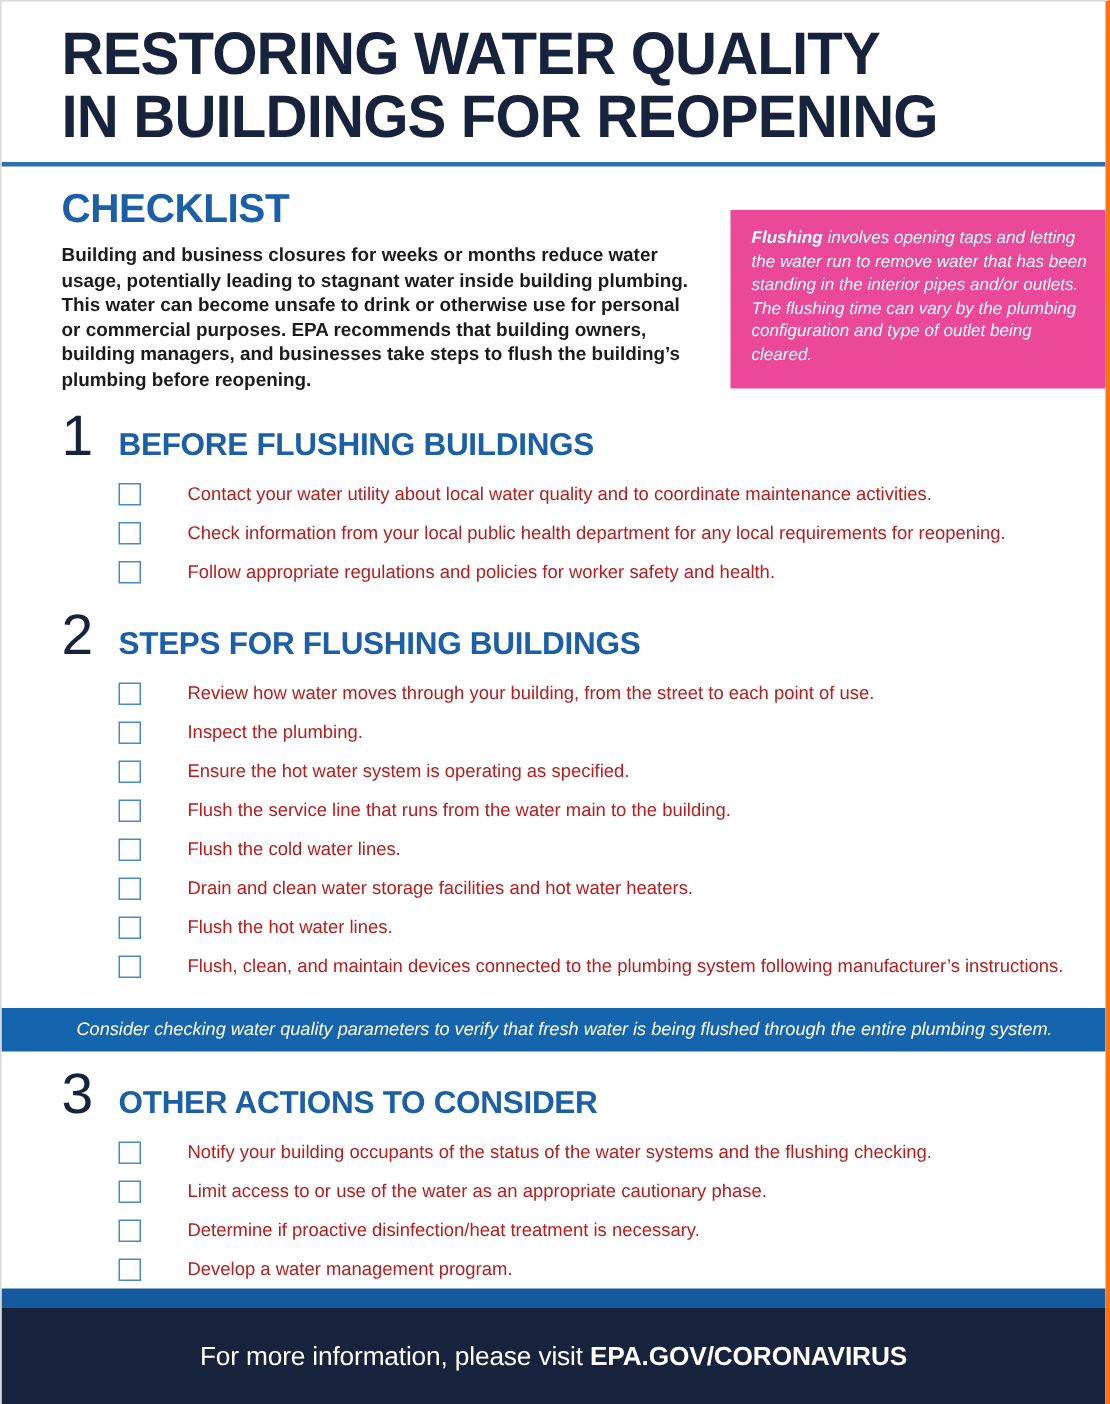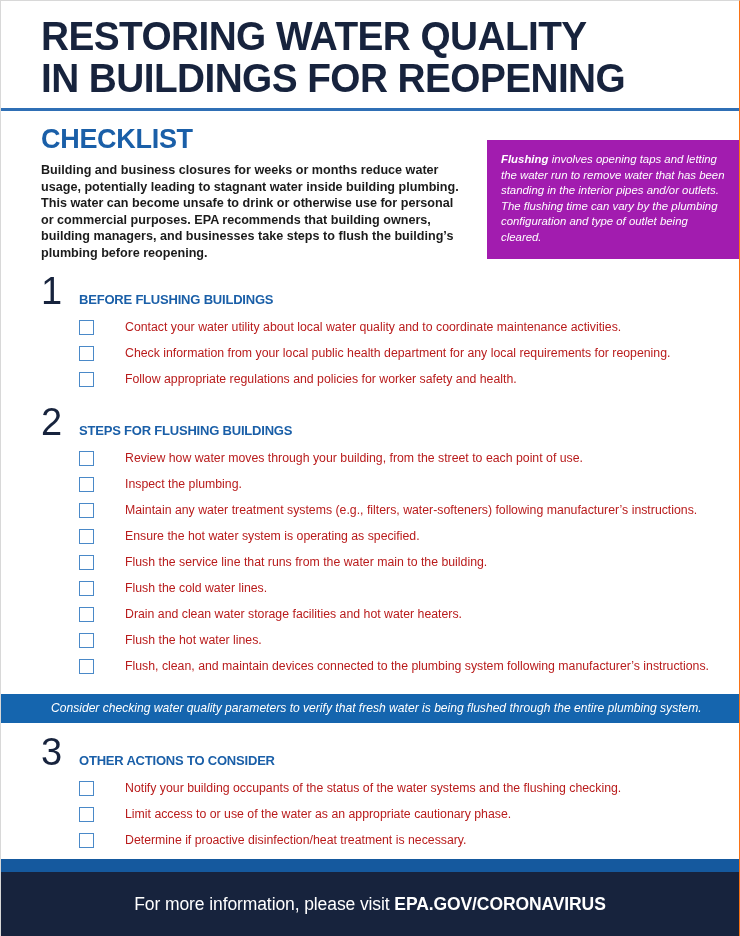--- a/index.html
+++ b/index.html
@@ -13,21 +13,21 @@
     font-family: "Liberation Sans", sans-serif;
     color: #1b1b1b;
     overflow: hidden;
   }
   .page {
     position: relative;
     width: 740px;
     height: 936px;
     box-sizing: border-box;
     border-left: 1px solid #d8d8d8;
-    border-right: 1px solid #f97316;
+    border-right: 3px solid #f97316;
     border-top: 1px solid #d8d8d8;
     background: #ffffff;
     overflow: hidden;
   }
 
   
   .title-block {
     padding: 14px 40px 0 40px;
   }
   .title-line {
@@ -66,21 +66,21 @@
     line-height: 16.6px;
     color: #1b1b1b;
     font-weight: bold;
   }
   .callout {
     position: absolute;
     left: 486px;
     top: 29px;
     width: 254px;
     box-sizing: border-box;
-    background: #a21caf;
+    background: #ec4899;
     color: #ffffff;
     font-style: italic;
     font-size: 11.4px;
     line-height: 15.6px;
     padding: 12px 14px 13px 14px;
   }
   .callout b {
     font-style: italic;
     font-weight: bold;
   }
@@ -98,21 +98,21 @@
   .section-num {
     font-size: 38px;
     line-height: 30px;
     font-weight: 300;
     color: #17233d;
     font-family: "Liberation Sans", sans-serif;
     width: 24px;
     text-align: left;
   }
   .section-title {
-    font-size: 13px;
+    font-size: 21px;
     font-weight: bold;
     letter-spacing: -0.2px;
     color: #1a5fa8;
   }
   .items {
     padding-top: 8px;
   }
   .item {
     display: flex;
     align-items: center;
@@ -224,24 +224,20 @@
           <div class="item">
             <div class="checkbox"></div>
             <div class="item-label">Review how water moves through your building, from the street to each point of use.</div>
           </div>
           <div class="item">
             <div class="checkbox"></div>
             <div class="item-label">Inspect the plumbing.</div>
           </div>
           <div class="item">
             <div class="checkbox"></div>
-            <div class="item-label">Maintain any water treatment systems (e.g., filters, water-softeners) following manufacturer’s instructions.</div>
-          </div>
-          <div class="item">
-            <div class="checkbox"></div>
             <div class="item-label">Ensure the hot water system is operating as specified.</div>
           </div>
           <div class="item">
             <div class="checkbox"></div>
             <div class="item-label">Flush the service line that runs from the water main to the building.</div>
           </div>
           <div class="item">
             <div class="checkbox"></div>
             <div class="item-label">Flush the cold water lines.</div>
           </div>

